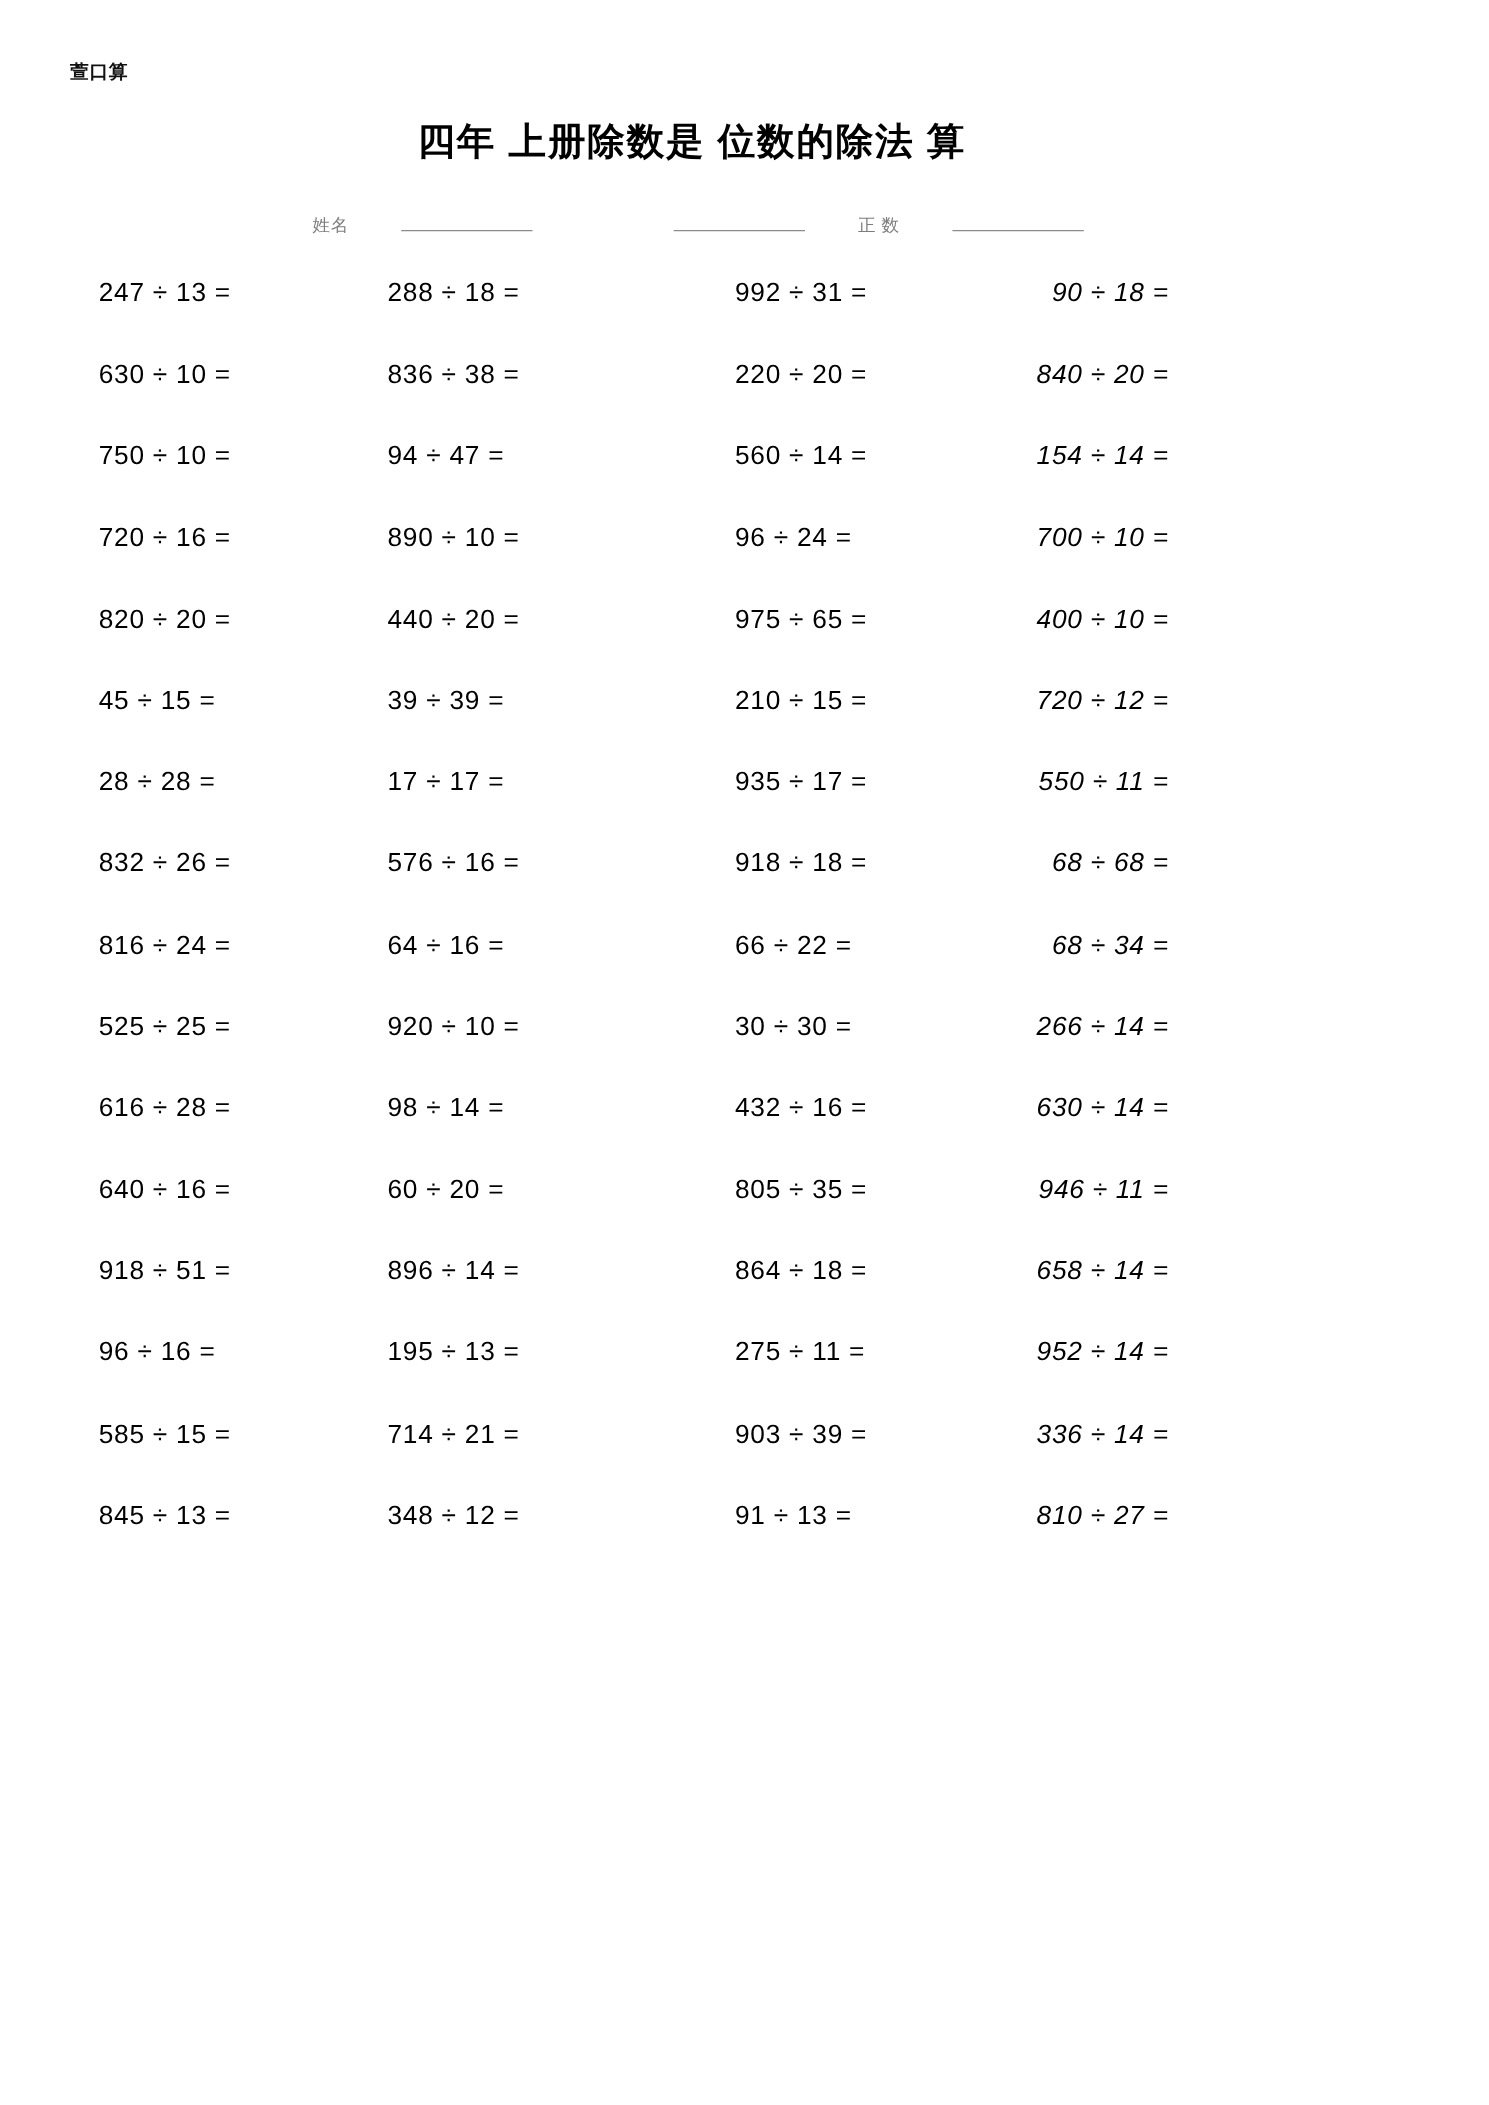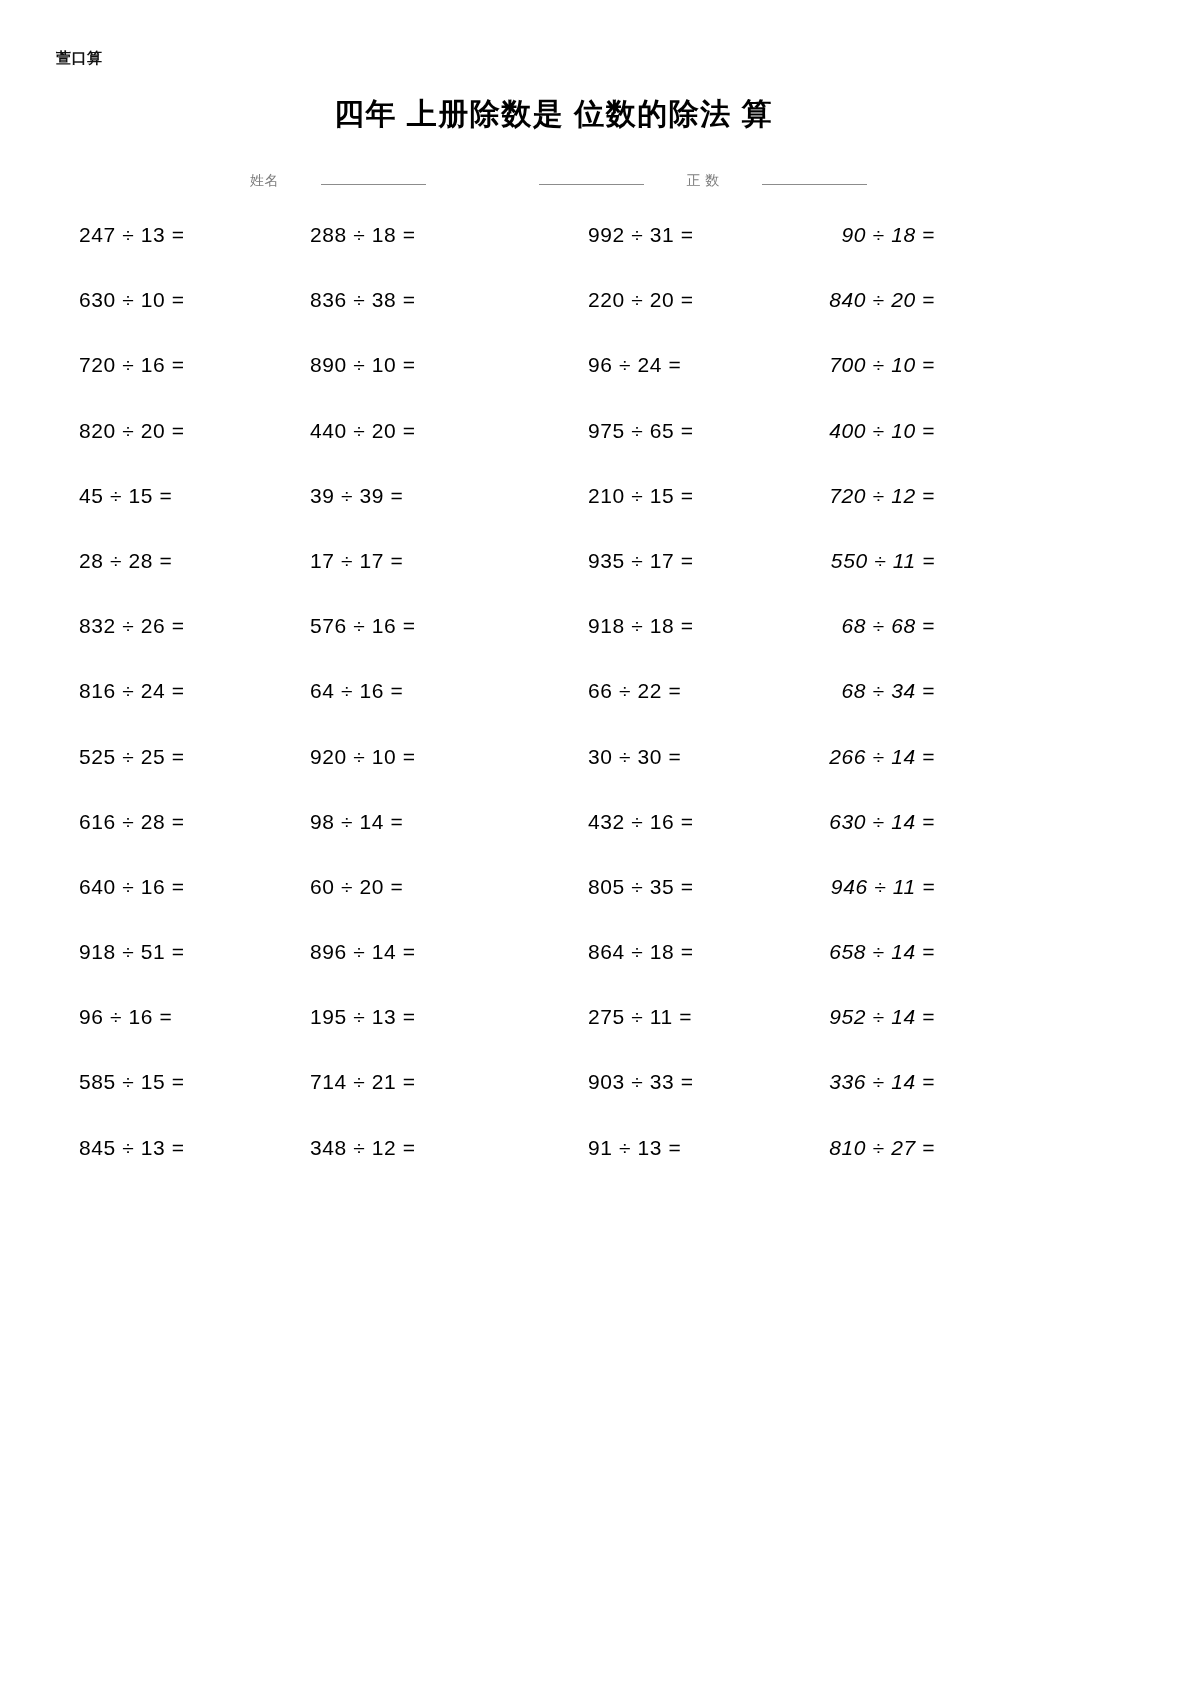--- a/index.html
+++ b/index.html
@@ -133,20 +133,26 @@
       <span class="cell c3">90 ÷ 18 =</span>
     </div>
 
     <div class="prow">
       <span class="cell c0">630 ÷ 10 =</span>
       <span class="cell c1">836 ÷ 38 =</span>
       <span class="cell c2">220 ÷ 20 =</span>
       <span class="cell c3">840 ÷ 20 =</span>
     </div>
 
+    <div class="prow">
+      <span class="cell c0">750 ÷ 10 =</span>
+      <span class="cell c1">94 ÷ 47 =</span>
+      <span class="cell c2">560 ÷ 14 =</span>
+      <span class="cell c3">154 ÷ 14 =</span>
+    </div>
 
     <div class="prow">
       <span class="cell c0">720 ÷ 16 =</span>
       <span class="cell c1">890 ÷ 10 =</span>
       <span class="cell c2">96 ÷ 24 =</span>
       <span class="cell c3">700 ÷ 10 =</span>
     </div>
 
     <div class="prow">
       <span class="cell c0">820 ÷ 20 =</span>
@@ -217,21 +223,21 @@
     <div class="prow">
       <span class="cell c0">96 ÷ 16 =</span>
       <span class="cell c1">195 ÷ 13 =</span>
       <span class="cell c2">275 ÷ 11 =</span>
       <span class="cell c3">952 ÷ 14 =</span>
     </div>
 
     <div class="prow">
       <span class="cell c0">585 ÷ 15 =</span>
       <span class="cell c1">714 ÷ 21 =</span>
-      <span class="cell c2">903 ÷ 33 =</span>
+      <span class="cell c2">903 ÷ 39 =</span>
       <span class="cell c3">336 ÷ 14 =</span>
     </div>
 
     <div class="prow">
       <span class="cell c0">845 ÷ 13 =</span>
       <span class="cell c1">348 ÷ 12 =</span>
       <span class="cell c2">91 ÷ 13 =</span>
       <span class="cell c3">810 ÷ 27 =</span>
     </div>
 

